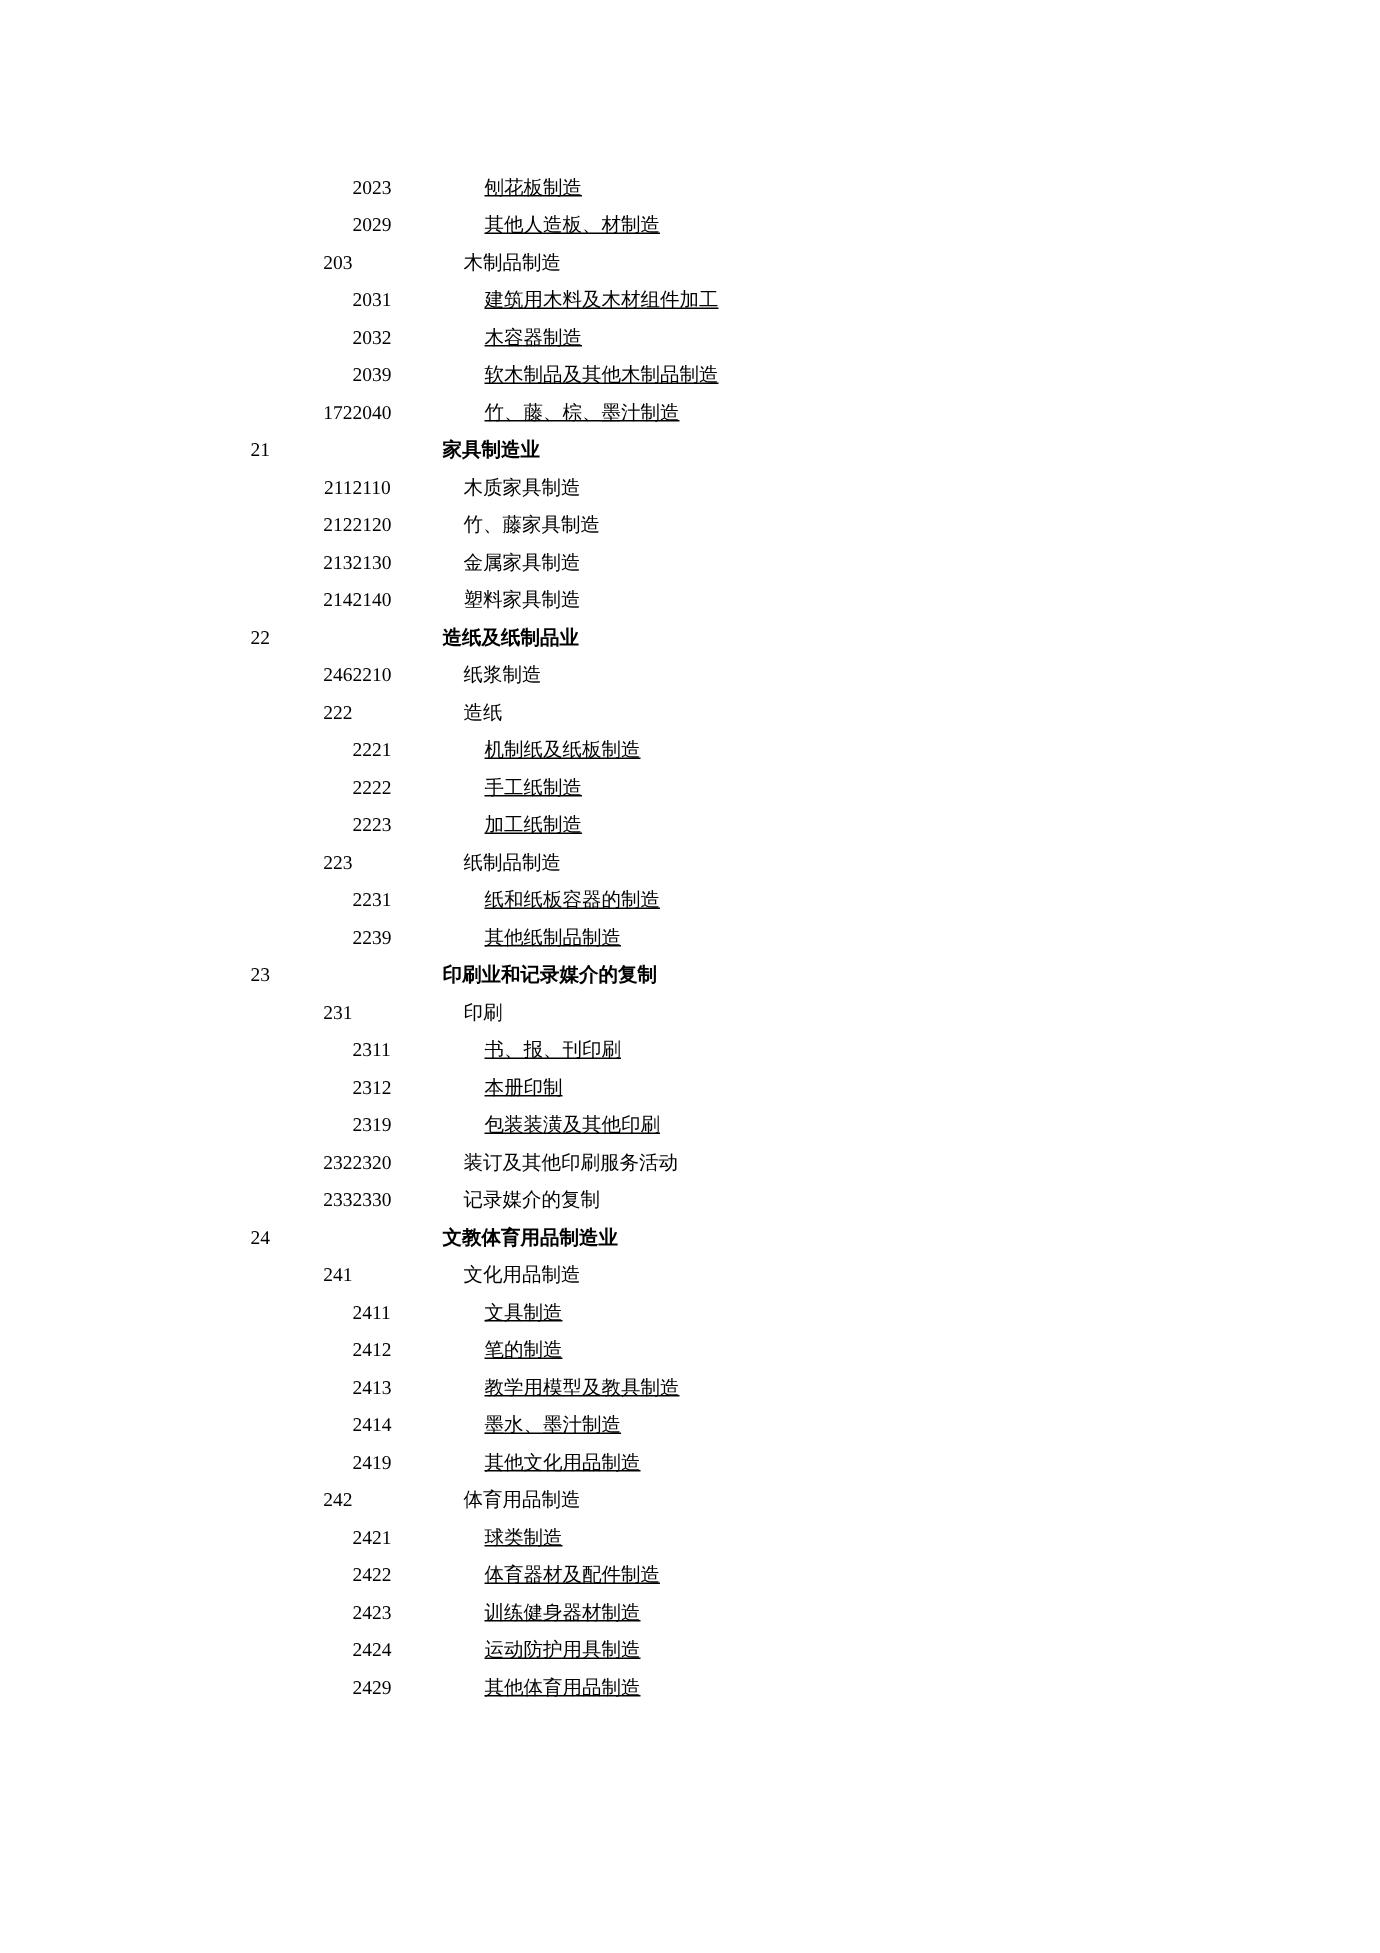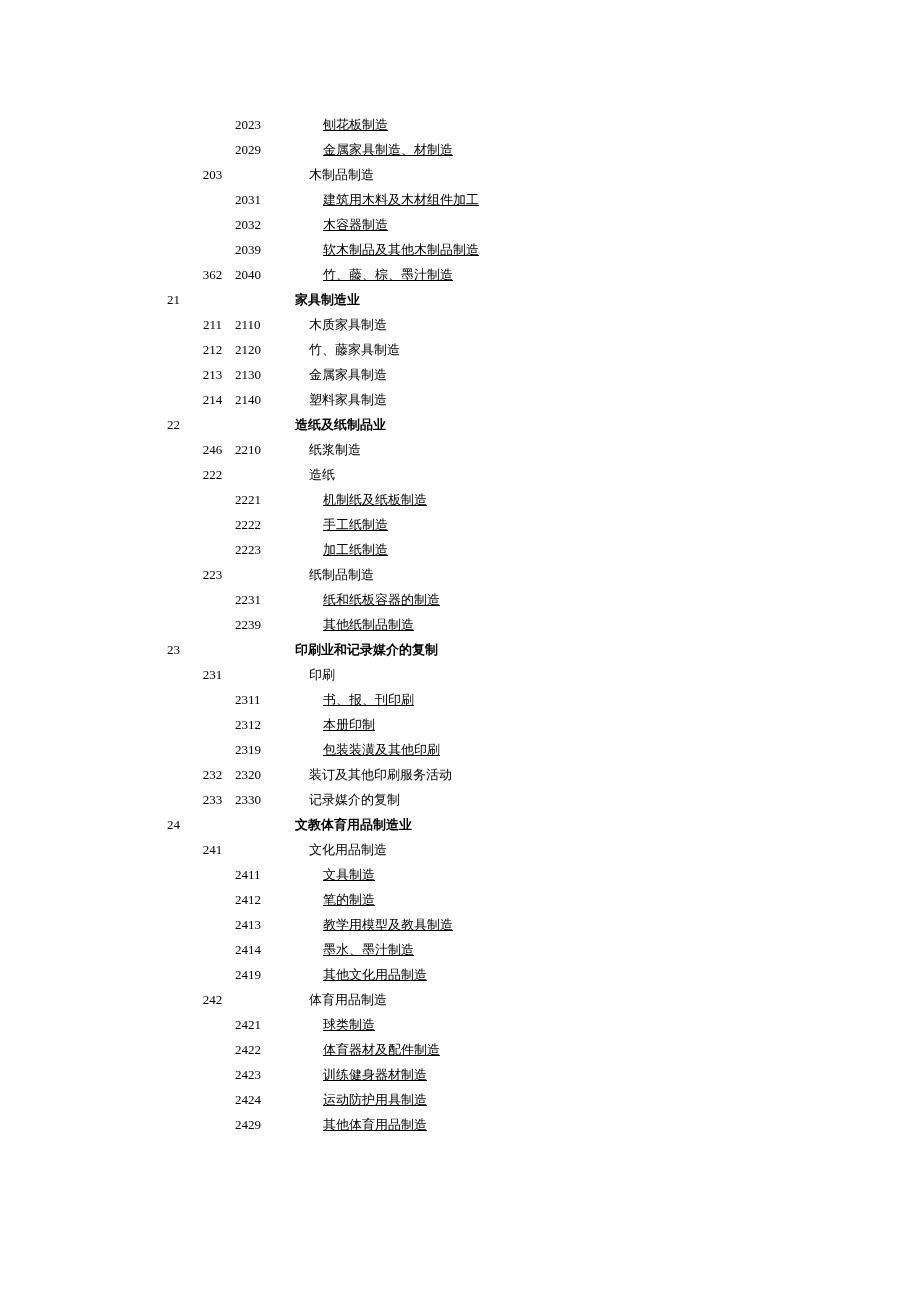--- a/index.html
+++ b/index.html
@@ -25,21 +25,21 @@
     }
     .col-a {
       width: 190px;
       text-align: right;
       padding-right: 10px;
       box-sizing: border-box;
       padding-left: 24px;
     }
     .col-b {
       width: 45px;
-      text-align: center;
+      text-align: right;
     }
     .col-c {
       width: 60px;
       text-align: left;
     }
     .col-d {
       flex: 1;
       text-align: left;
     }
     .bold {
@@ -57,21 +57,21 @@
       <div class="row">
         <div class="col-a"></div>
         <div class="col-b"></div>
         <div class="col-c">2023</div>
         <div class="col-d indent2">刨花板制造</div>
       </div>
       <div class="row">
         <div class="col-a"></div>
         <div class="col-b"></div>
         <div class="col-c">2029</div>
-        <div class="col-d indent2">金属家具制造、材制造</div>
+        <div class="col-d indent2">其他人造板、材制造</div>
       </div>
       <div class="row">
         <div class="col-a"></div>
         <div class="col-b">203</div>
         <div class="col-c"></div>
         <div class="col-d indent1">木制品制造</div>
       </div>
       <div class="row">
         <div class="col-a"></div>
         <div class="col-b"></div>
@@ -85,21 +85,21 @@
         <div class="col-d indent2">木容器制造</div>
       </div>
       <div class="row">
         <div class="col-a"></div>
         <div class="col-b"></div>
         <div class="col-c">2039</div>
         <div class="col-d indent2">软木制品及其他木制品制造</div>
       </div>
       <div class="row">
         <div class="col-a"></div>
-        <div class="col-b">362</div>
+        <div class="col-b">172</div>
         <div class="col-c">2040</div>
         <div class="col-d indent2">竹、藤、棕、墨汁制造</div>
       </div>
       <div class="row">
         <div class="col-a">21</div>
         <div class="col-b"></div>
         <div class="col-c"></div>
         <div class="col-d indent0 bold">家具制造业</div>
       </div>
       <div class="row">

